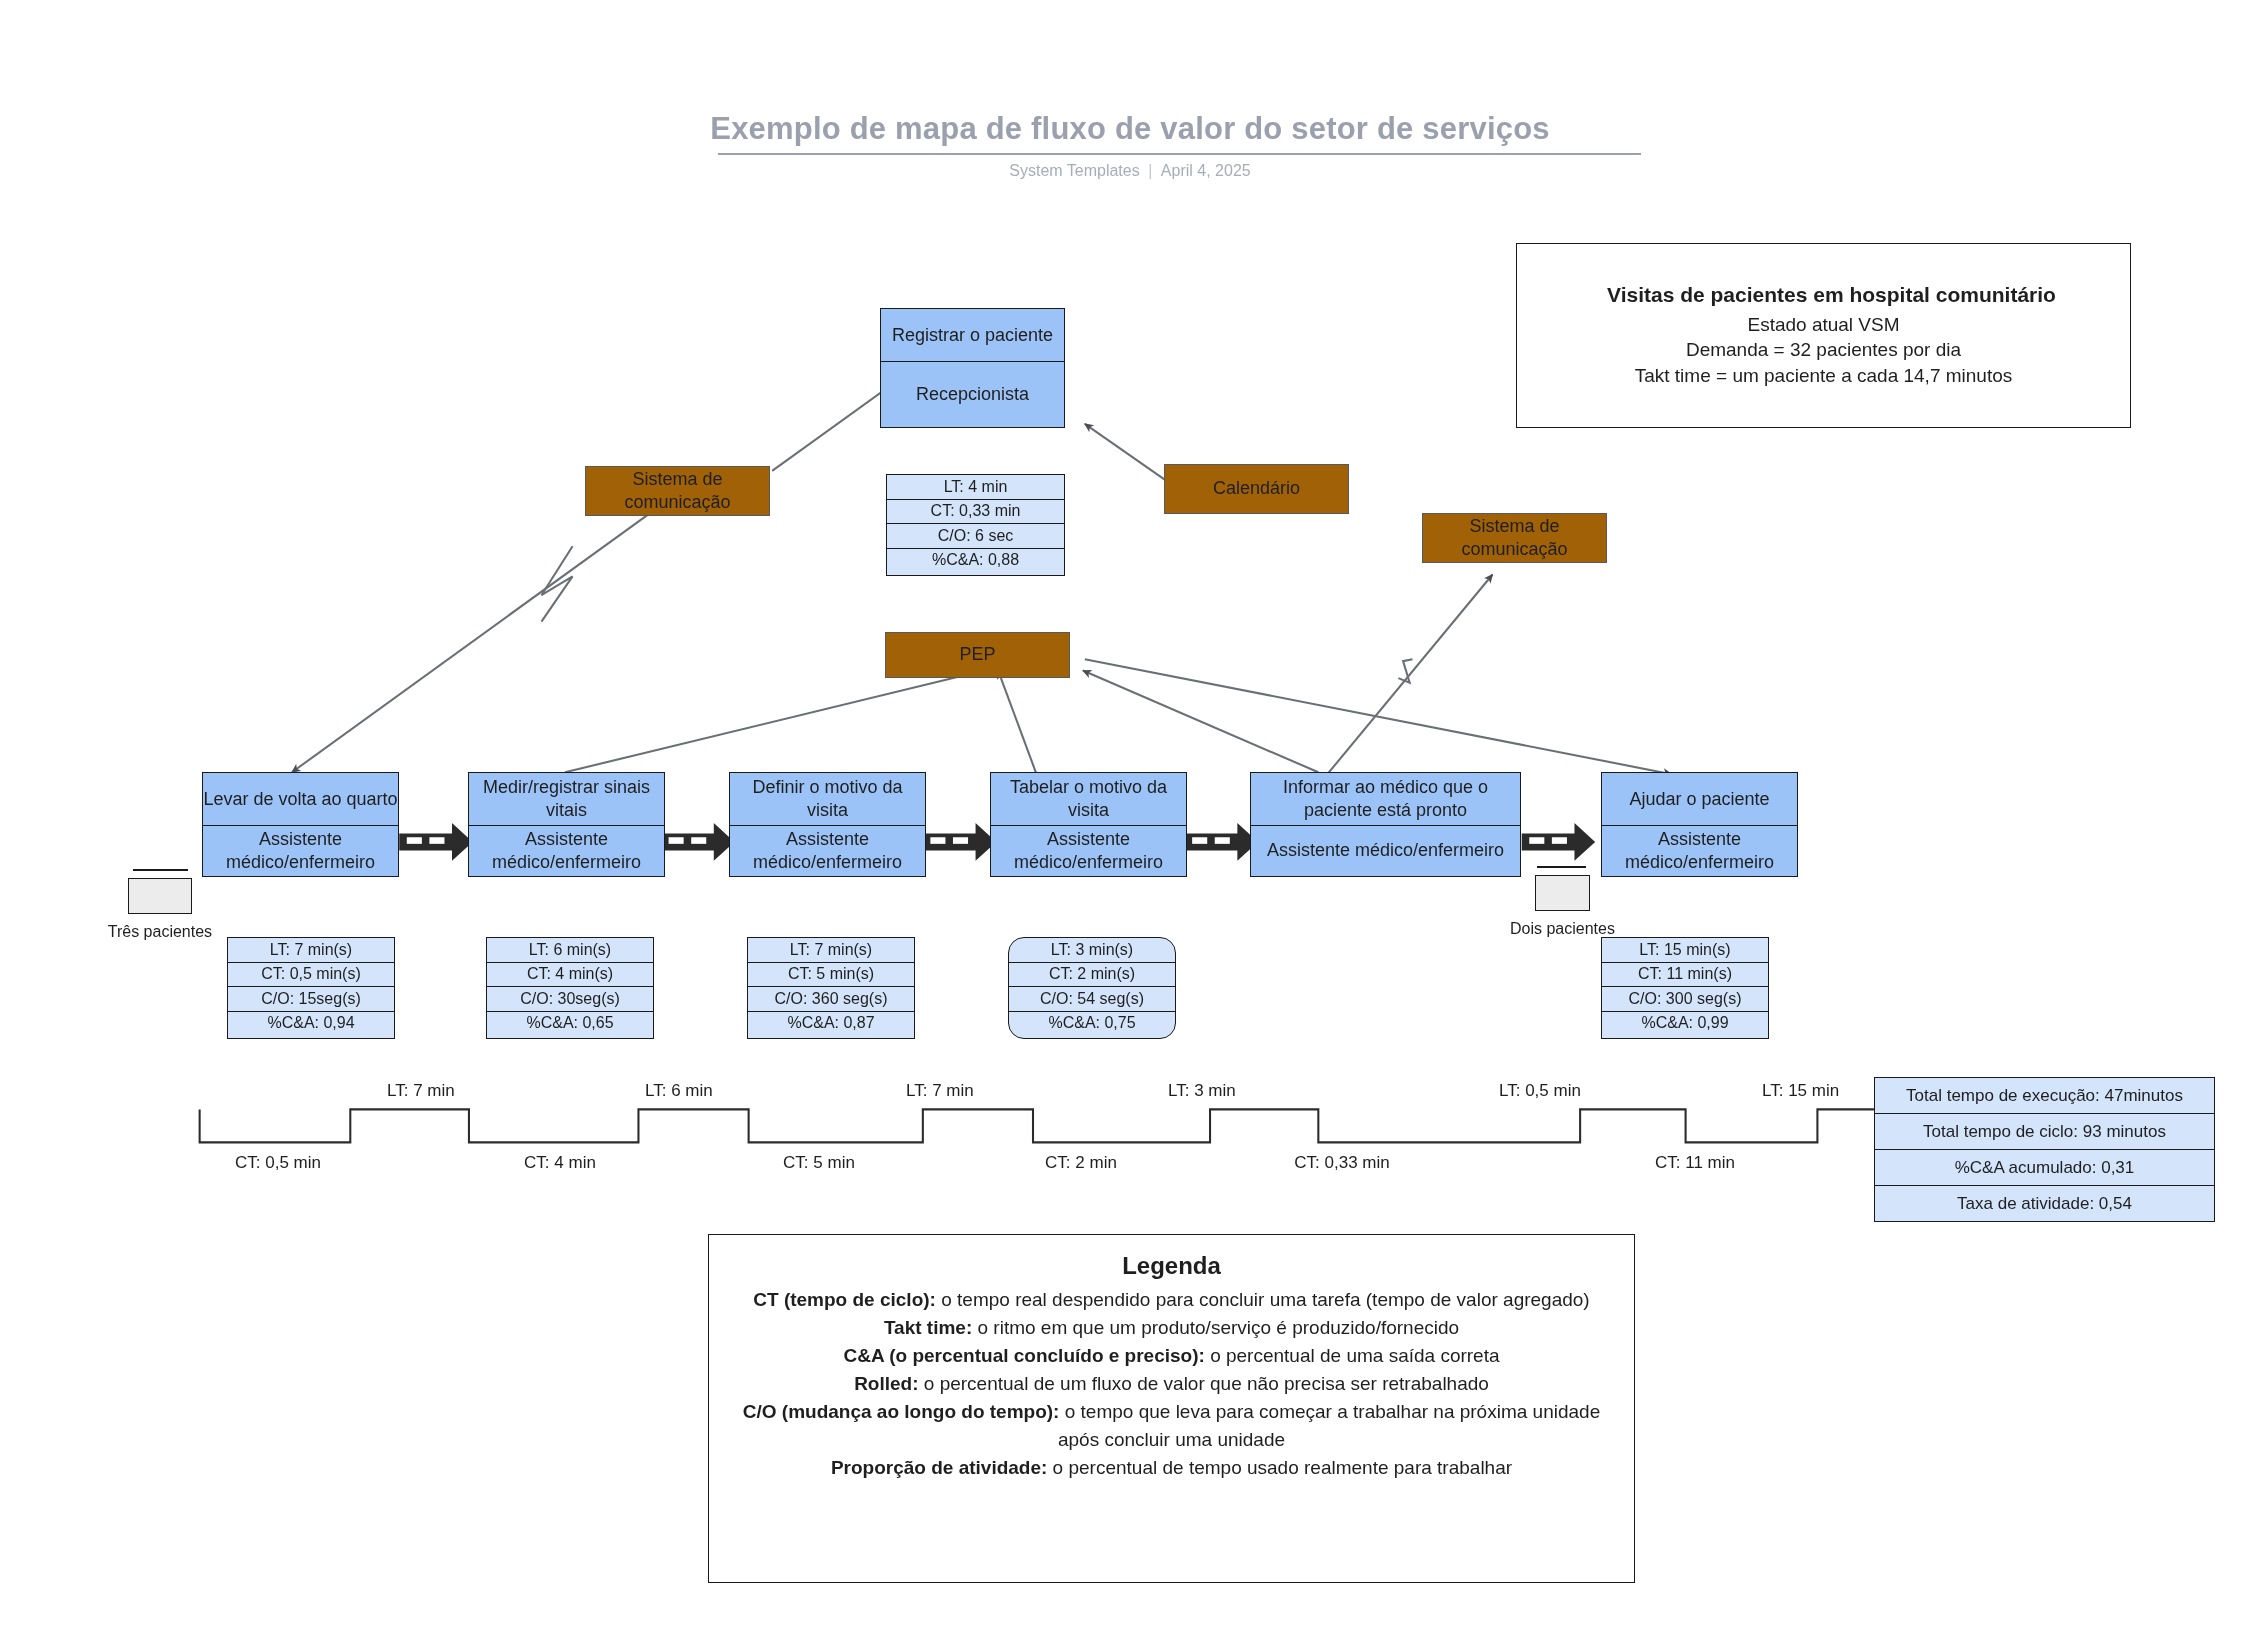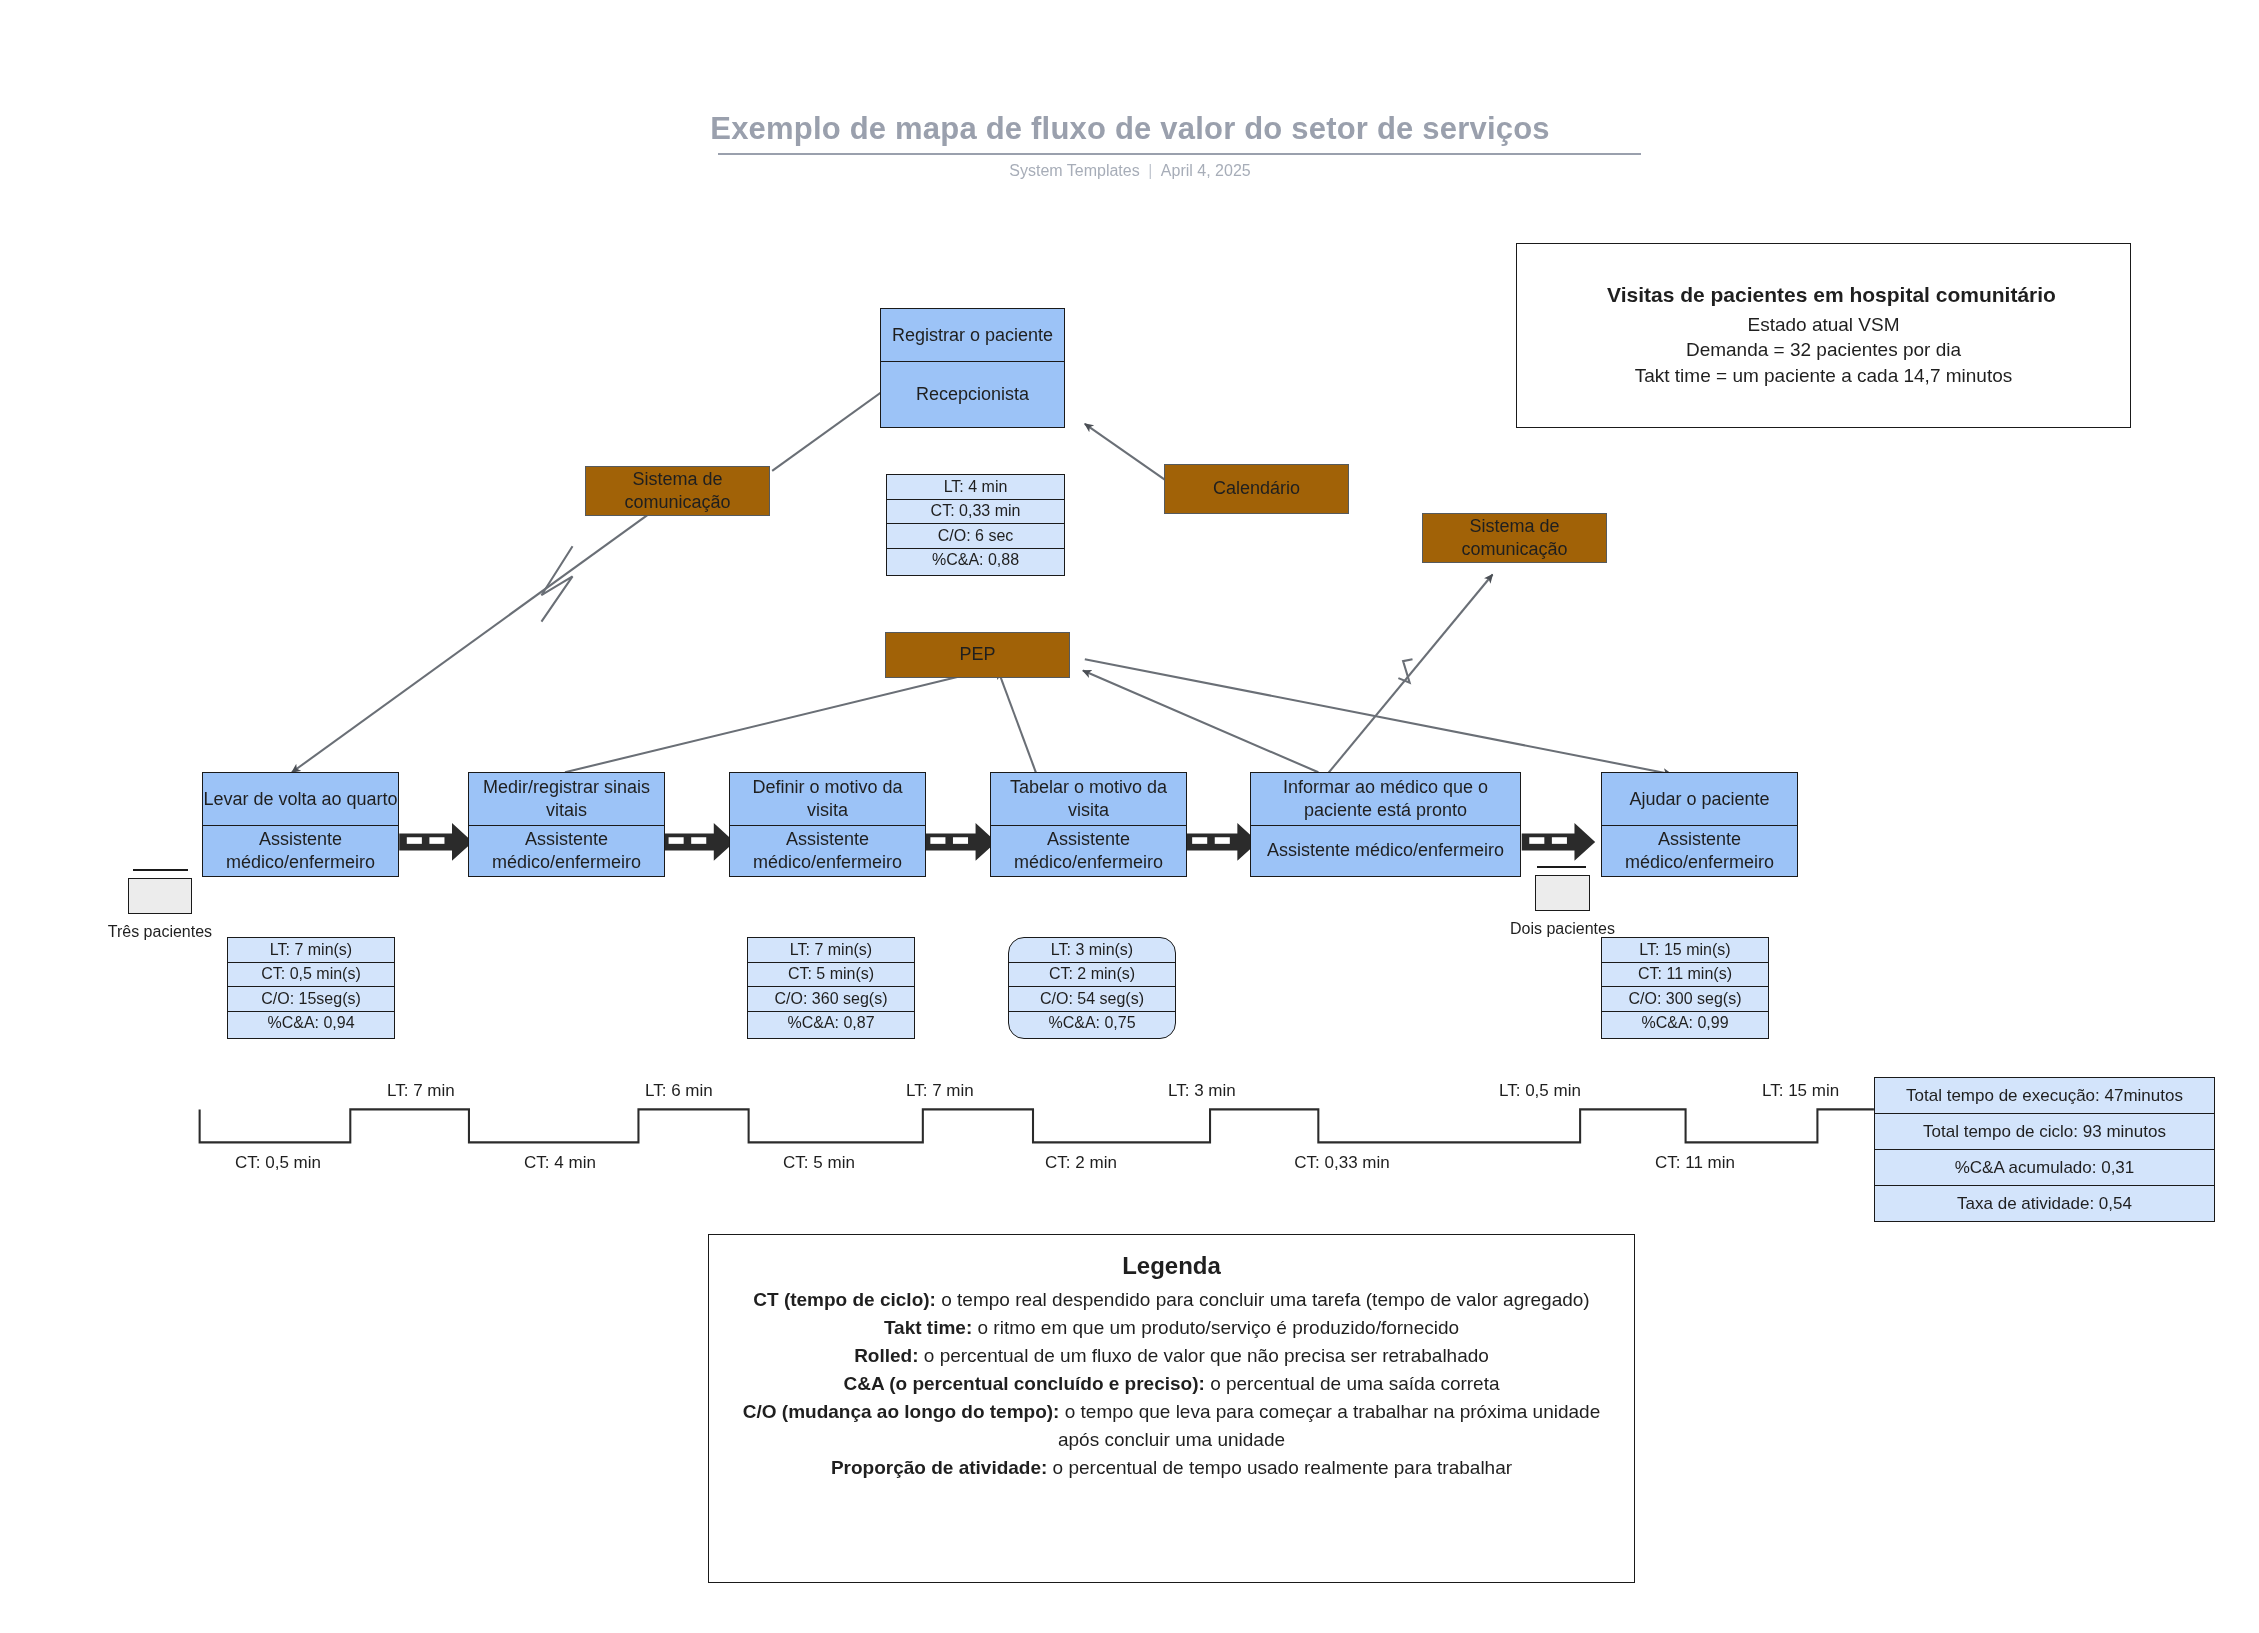--- a/index.html
+++ b/index.html
@@ -201,20 +201,26 @@
     <div class="drow">LT: 7 min(s)</div>
     <div class="drow">CT: 0,5 min(s)</div>
     <div class="drow">C/O: 15seg(s)</div>
     <div class="drow">%C&amp;A: 0,94</div>
   </div>
 
   <div class="abs proc" style="left:468px;top:772px;width:197px;height:105px;">
     <div class="ptitle">Medir/registrar sinais vitais</div>
     <div class="prole">Assistente médico/enfermeiro</div>
   </div>
+  <div class="abs dtable" style="left:486px;top:937px;width:168px;height:102px;">
+    <div class="drow">LT: 6 min(s)</div>
+    <div class="drow">CT: 4 min(s)</div>
+    <div class="drow">C/O: 30seg(s)</div>
+    <div class="drow">%C&amp;A: 0,65</div>
+  </div>
 
   <div class="abs proc" style="left:729px;top:772px;width:197px;height:105px;padding-left:32px;">
     <div class="ptitle">Definir o motivo da visita</div>
     <div class="prole">Assistente médico/enfermeiro</div>
   </div>
   <div class="abs dtable" style="left:747px;top:937px;width:168px;height:102px;">
     <div class="drow">LT: 7 min(s)</div>
     <div class="drow">CT: 5 min(s)</div>
     <div class="drow">C/O: 360 seg(s)</div>
     <div class="drow">%C&amp;A: 0,87</div>
@@ -270,26 +276,26 @@
 
   <div class="abs legend" style="left:708px;top:1234px;width:927px;height:349px;">
     <div class="lgtitle">Legenda</div>
     <div class="lgline">
       <b>CT (tempo de ciclo):</b><span> o tempo real despendido para concluir uma tarefa (tempo de valor agregado)</span>
     </div>
     <div class="lgline">
       <b>Takt time:</b><span> o ritmo em que um produto/serviço é produzido/fornecido</span>
     </div>
     <div class="lgline">
+      <b>C&amp;A (o percentual concluído e preciso):</b><span> o percentual de uma saída correta</span>
+    </div>
+    <div class="lgline">
       <b>Rolled:</b><span> o percentual de um fluxo de valor que não precisa ser retrabalhado</span>
     </div>
     <div class="lgline">
-      <b>C&amp;A (o percentual concluído e preciso):</b><span> o percentual de uma saída correta</span>
-    </div>
-    <div class="lgline">
       <b>C/O (mudança ao longo do tempo):</b><span> o tempo que leva para começar a trabalhar na próxima unidade após concluir uma unidade</span>
     </div>
     <div class="lgline">
       <b>Proporção de atividade:</b><span> o percentual de tempo usado realmente para trabalhar</span>
     </div>
   </div>
 
 </div>
 
 

